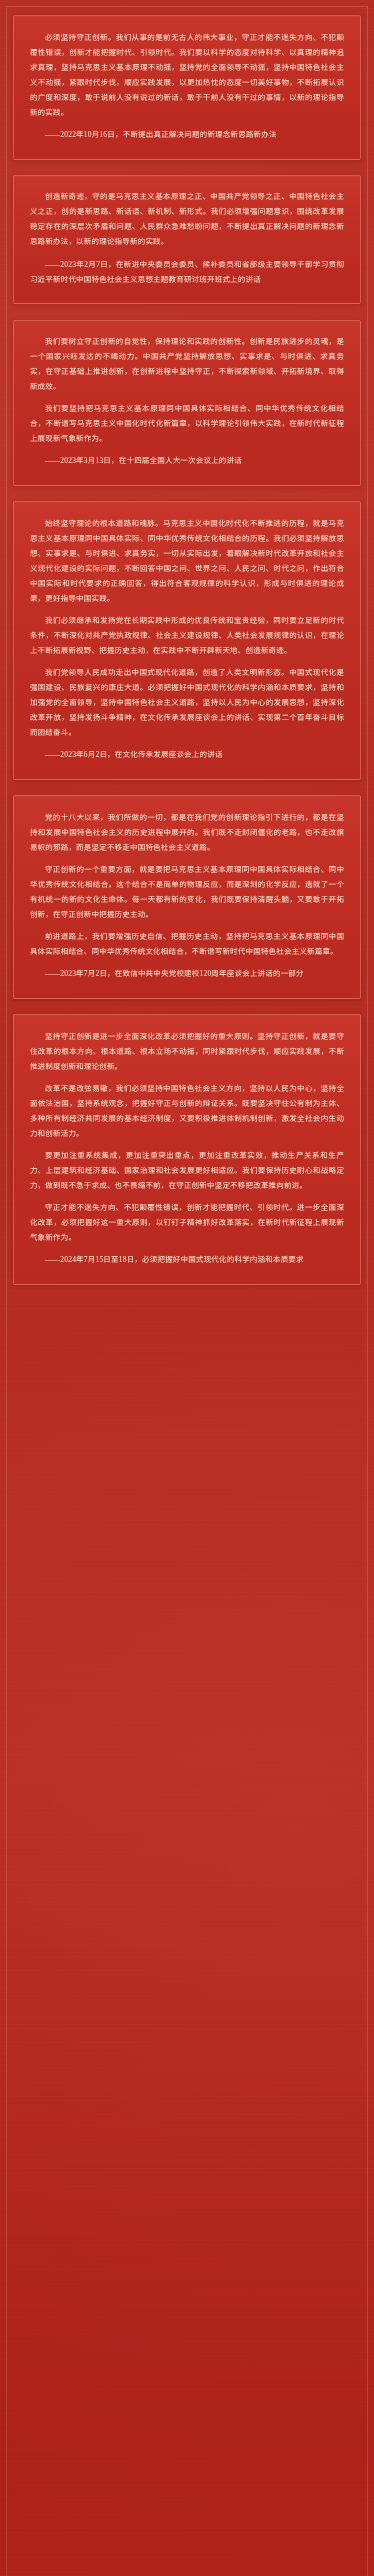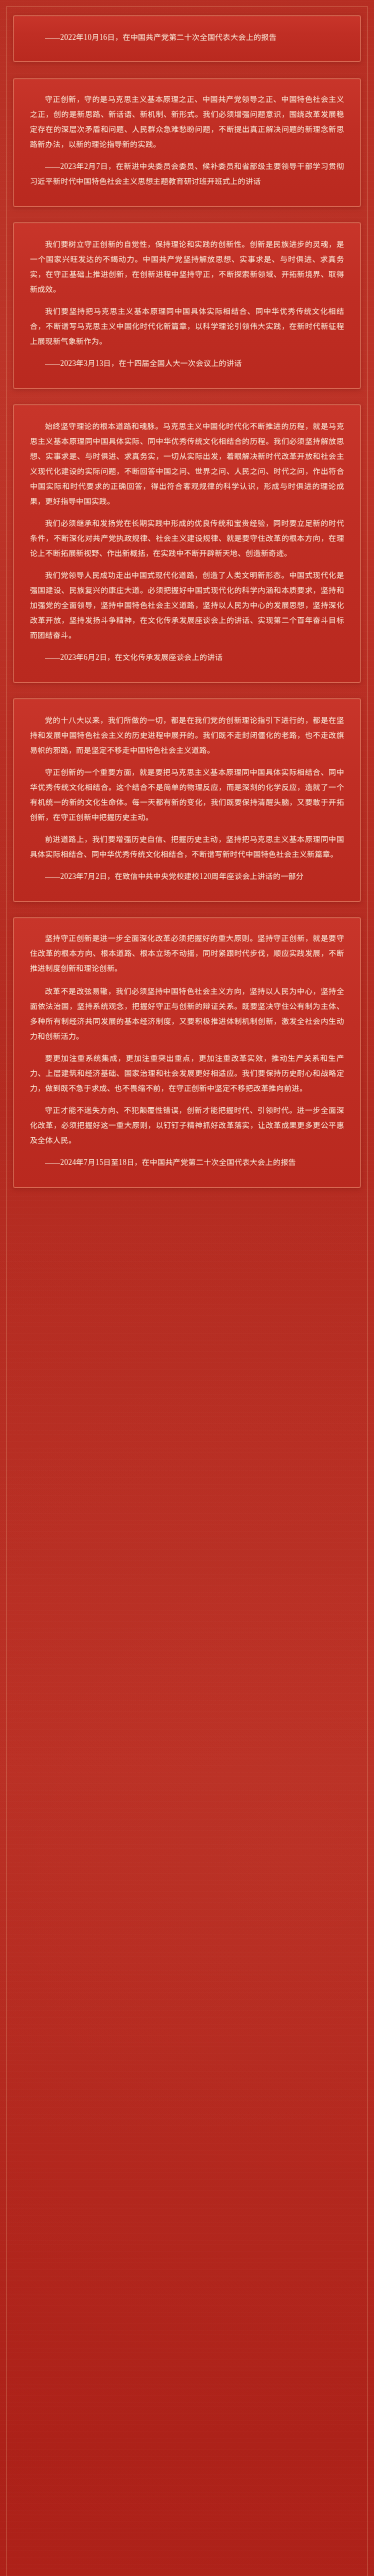--- a/index.html
+++ b/index.html
@@ -76,50 +76,51 @@
   }
 </style>
 </head>
 <body>
 
 <div class="page">
   <div class="texture"></div>
   <div class="frame-deco"></div>
 
   <div class="card first">
-    <p class="source">——2022年10月16日，在中国共产党第二十次全国代表大会上的报告</p>
+    <p>必须坚持守正创新。我们从事的是前无古人的伟大事业，守正才能不迷失方向、不犯颠覆性错误，创新才能把握时代、引领时代。我们要以科学的态度对待科学、以真理的精神追求真理，坚持马克思主义基本原理不动摇，坚持党的全面领导不动摇，坚持中国特色社会主义不动摇，紧跟时代步伐，顺应实践发展，以更加热忱的态度一切美好事物，不断拓展认识的广度和深度，敢于说前人没有说过的新话，敢于干前人没有干过的事情，以新的理论指导新的实践。</p>
+    <p class="source">——2022年10月16日，不断提出真正解决问题的新理念新思路新办法</p>
   </div>
 
   <div class="card">
-    <p>守正创新，守的是马克思主义基本原理之正、中国共产党领导之正、中国特色社会主义之正，创的是新思路、新话语、新机制、新形式。我们必须增强问题意识，围绕改革发展稳定存在的深层次矛盾和问题、人民群众急难愁盼问题，不断提出真正解决问题的新理念新思路新办法，以新的理论指导新的实践。</p>
+    <p>创造新奇迹，守的是马克思主义基本原理之正、中国共产党领导之正、中国特色社会主义之正，创的是新思路、新话语、新机制、新形式。我们必须增强问题意识，围绕改革发展稳定存在的深层次矛盾和问题、人民群众急难愁盼问题，不断提出真正解决问题的新理念新思路新办法，以新的理论指导新的实践。</p>
     <p class="source">——2023年2月7日，在新进中央委员会委员、候补委员和省部级主要领导干部学习贯彻习近平新时代中国特色社会主义思想主题教育研讨班开班式上的讲话</p>
   </div>
 
   <div class="card">
     <p>我们要树立守正创新的自觉性，保持理论和实践的创新性。创新是民族进步的灵魂，是一个国家兴旺发达的不竭动力。中国共产党坚持解放思想、实事求是、与时俱进、求真务实，在守正基础上推进创新，在创新进程中坚持守正，不断探索新领域、开拓新境界、取得新成效。</p>
     <p>我们要坚持把马克思主义基本原理同中国具体实际相结合、同中华优秀传统文化相结合，不断谱写马克思主义中国化时代化新篇章，以科学理论引领伟大实践，在新时代新征程上展现新气象新作为。</p>
     <p class="source">——2023年3月13日，在十四届全国人大一次会议上的讲话</p>
   </div>
 
   <div class="card">
     <p>始终坚守理论的根本道路和魂脉。马克思主义中国化时代化不断推进的历程，就是马克思主义基本原理同中国具体实际、同中华优秀传统文化相结合的历程。我们必须坚持解放思想、实事求是、与时俱进、求真务实，一切从实际出发，着眼解决新时代改革开放和社会主义现代化建设的实际问题，不断回答中国之问、世界之问、人民之问、时代之问，作出符合中国实际和时代要求的正确回答，得出符合客观规律的科学认识，形成与时俱进的理论成果，更好指导中国实践。</p>
-    <p>我们必须继承和发扬党在长期实践中形成的优良传统和宝贵经验，同时要立足新的时代条件，不断深化对共产党执政规律、社会主义建设规律、就是要守住改革的根本方向，在理论上不断拓展新视野、作出新概括，在实践中不断开辟新天地、创造新奇迹。</p>
+    <p>我们必须继承和发扬党在长期实践中形成的优良传统和宝贵经验，同时要立足新的时代条件，不断深化对共产党执政规律、社会主义建设规律、人类社会发展规律的认识，在理论上不断拓展新视野、把握历史主动，在实践中不断开辟新天地、创造新奇迹。</p>
     <p>我们党领导人民成功走出中国式现代化道路，创造了人类文明新形态。中国式现代化是强国建设、民族复兴的康庄大道。必须把握好中国式现代化的科学内涵和本质要求，坚持和加强党的全面领导，坚持中国特色社会主义道路，坚持以人民为中心的发展思想，坚持深化改革开放，坚持发扬斗争精神，在文化传承发展座谈会上的讲话、实现第二个百年奋斗目标而团结奋斗。</p>
     <p class="source">——2023年6月2日，在文化传承发展座谈会上的讲话</p>
   </div>
 
   <div class="card">
     <p>党的十八大以来，我们所做的一切，都是在我们党的创新理论指引下进行的，都是在坚持和发展中国特色社会主义的历史进程中展开的。我们既不走封闭僵化的老路，也不走改旗易帜的邪路，而是坚定不移走中国特色社会主义道路。</p>
     <p>守正创新的一个重要方面，就是要把马克思主义基本原理同中国具体实际相结合、同中华优秀传统文化相结合。这个结合不是简单的物理反应，而是深刻的化学反应，造就了一个有机统一的新的文化生命体。每一天都有新的变化，我们既要保持清醒头脑，又要敢于开拓创新，在守正创新中把握历史主动。</p>
     <p>前进道路上，我们要增强历史自信、把握历史主动，坚持把马克思主义基本原理同中国具体实际相结合、同中华优秀传统文化相结合，不断谱写新时代中国特色社会主义新篇章。</p>
     <p class="source">——2023年7月2日，在致信中共中央党校建校120周年座谈会上讲话的一部分</p>
   </div>
 
   <div class="card">
     <p>坚持守正创新是进一步全面深化改革必须把握好的重大原则。坚持守正创新，就是要守住改革的根本方向、根本道路、根本立场不动摇，同时紧跟时代步伐，顺应实践发展，不断推进制度创新和理论创新。</p>
     <p>改革不是改弦易辙，我们必须坚持中国特色社会主义方向，坚持以人民为中心，坚持全面依法治国，坚持系统观念，把握好守正与创新的辩证关系。既要坚决守住公有制为主体、多种所有制经济共同发展的基本经济制度，又要积极推进体制机制创新，激发全社会内生动力和创新活力。</p>
     <p>要更加注重系统集成，更加注重突出重点，更加注重改革实效，推动生产关系和生产力、上层建筑和经济基础、国家治理和社会发展更好相适应。我们要保持历史耐心和战略定力，做到既不急于求成、也不畏缩不前，在守正创新中坚定不移把改革推向前进。</p>
-    <p>守正才能不迷失方向、不犯颠覆性错误，创新才能把握时代、引领时代。进一步全面深化改革，必须把握好这一重大原则，以钉钉子精神抓好改革落实，让改革成果更多更公平惠及全体人民。</p>
-    <p class="source">——2024年7月15日至18日，在中国共产党第二十次全国代表大会上的报告</p>
+    <p>守正才能不迷失方向、不犯颠覆性错误，创新才能把握时代、引领时代。进一步全面深化改革，必须把握好这一重大原则，以钉钉子精神抓好改革落实，在新时代新征程上展现新气象新作为。</p>
+    <p class="source">——2024年7月15日至18日，必须把握好中国式现代化的科学内涵和本质要求</p>
   </div>
 
 </div>
 
 
 </body></html>

